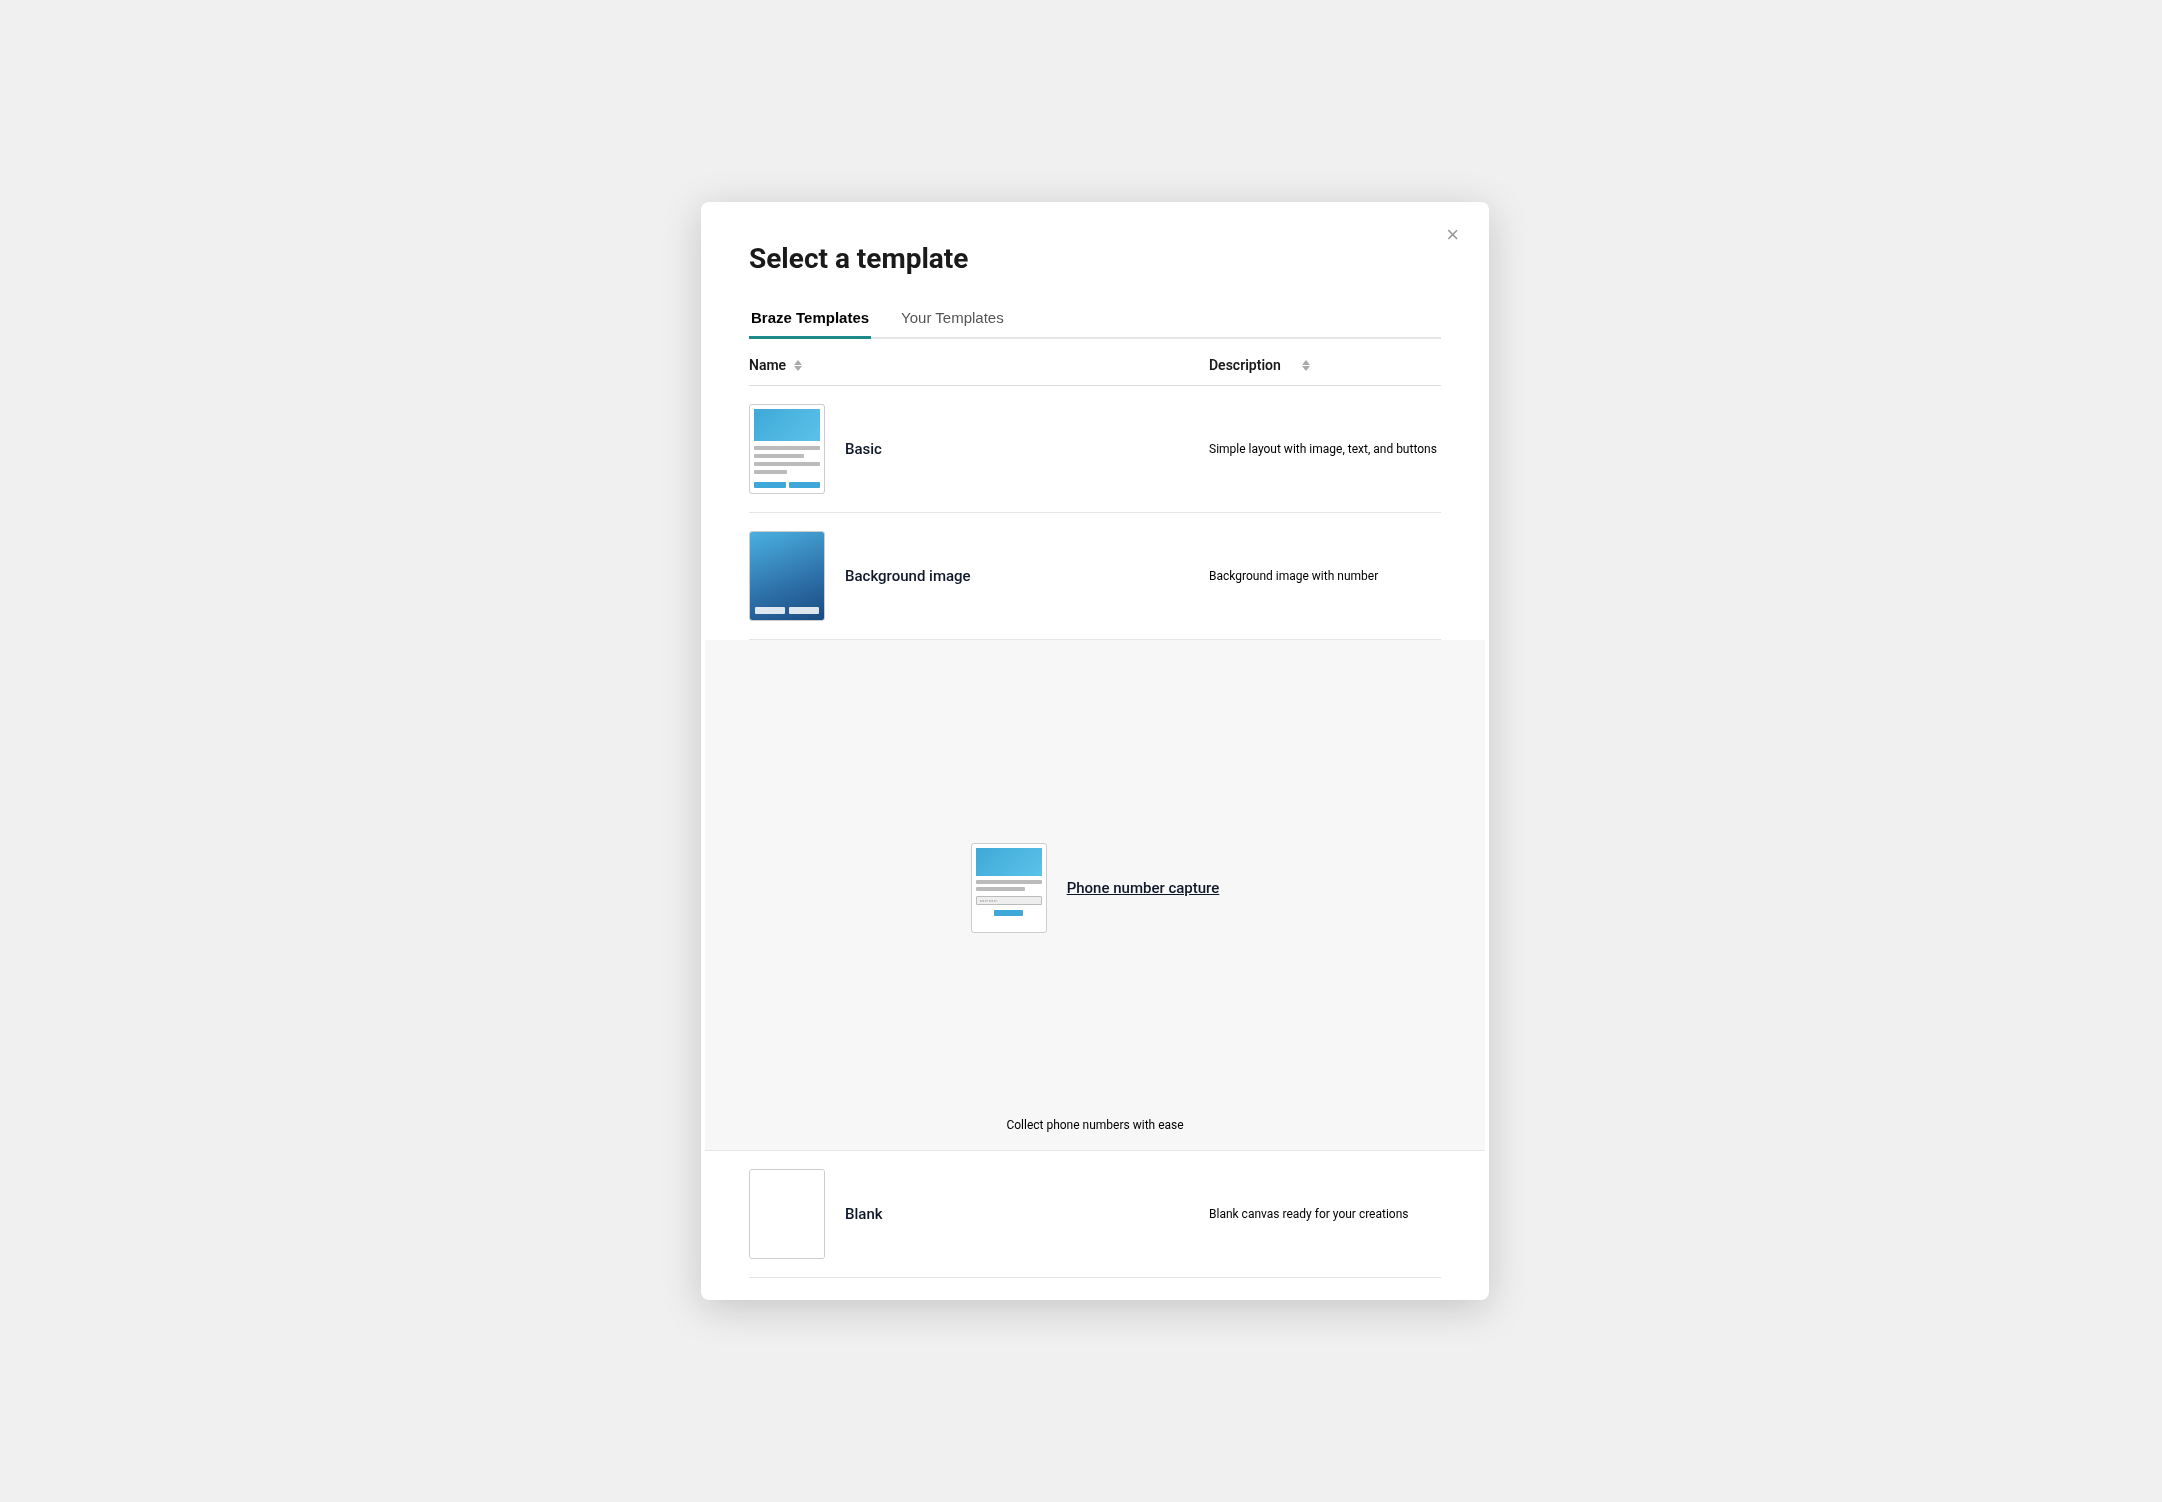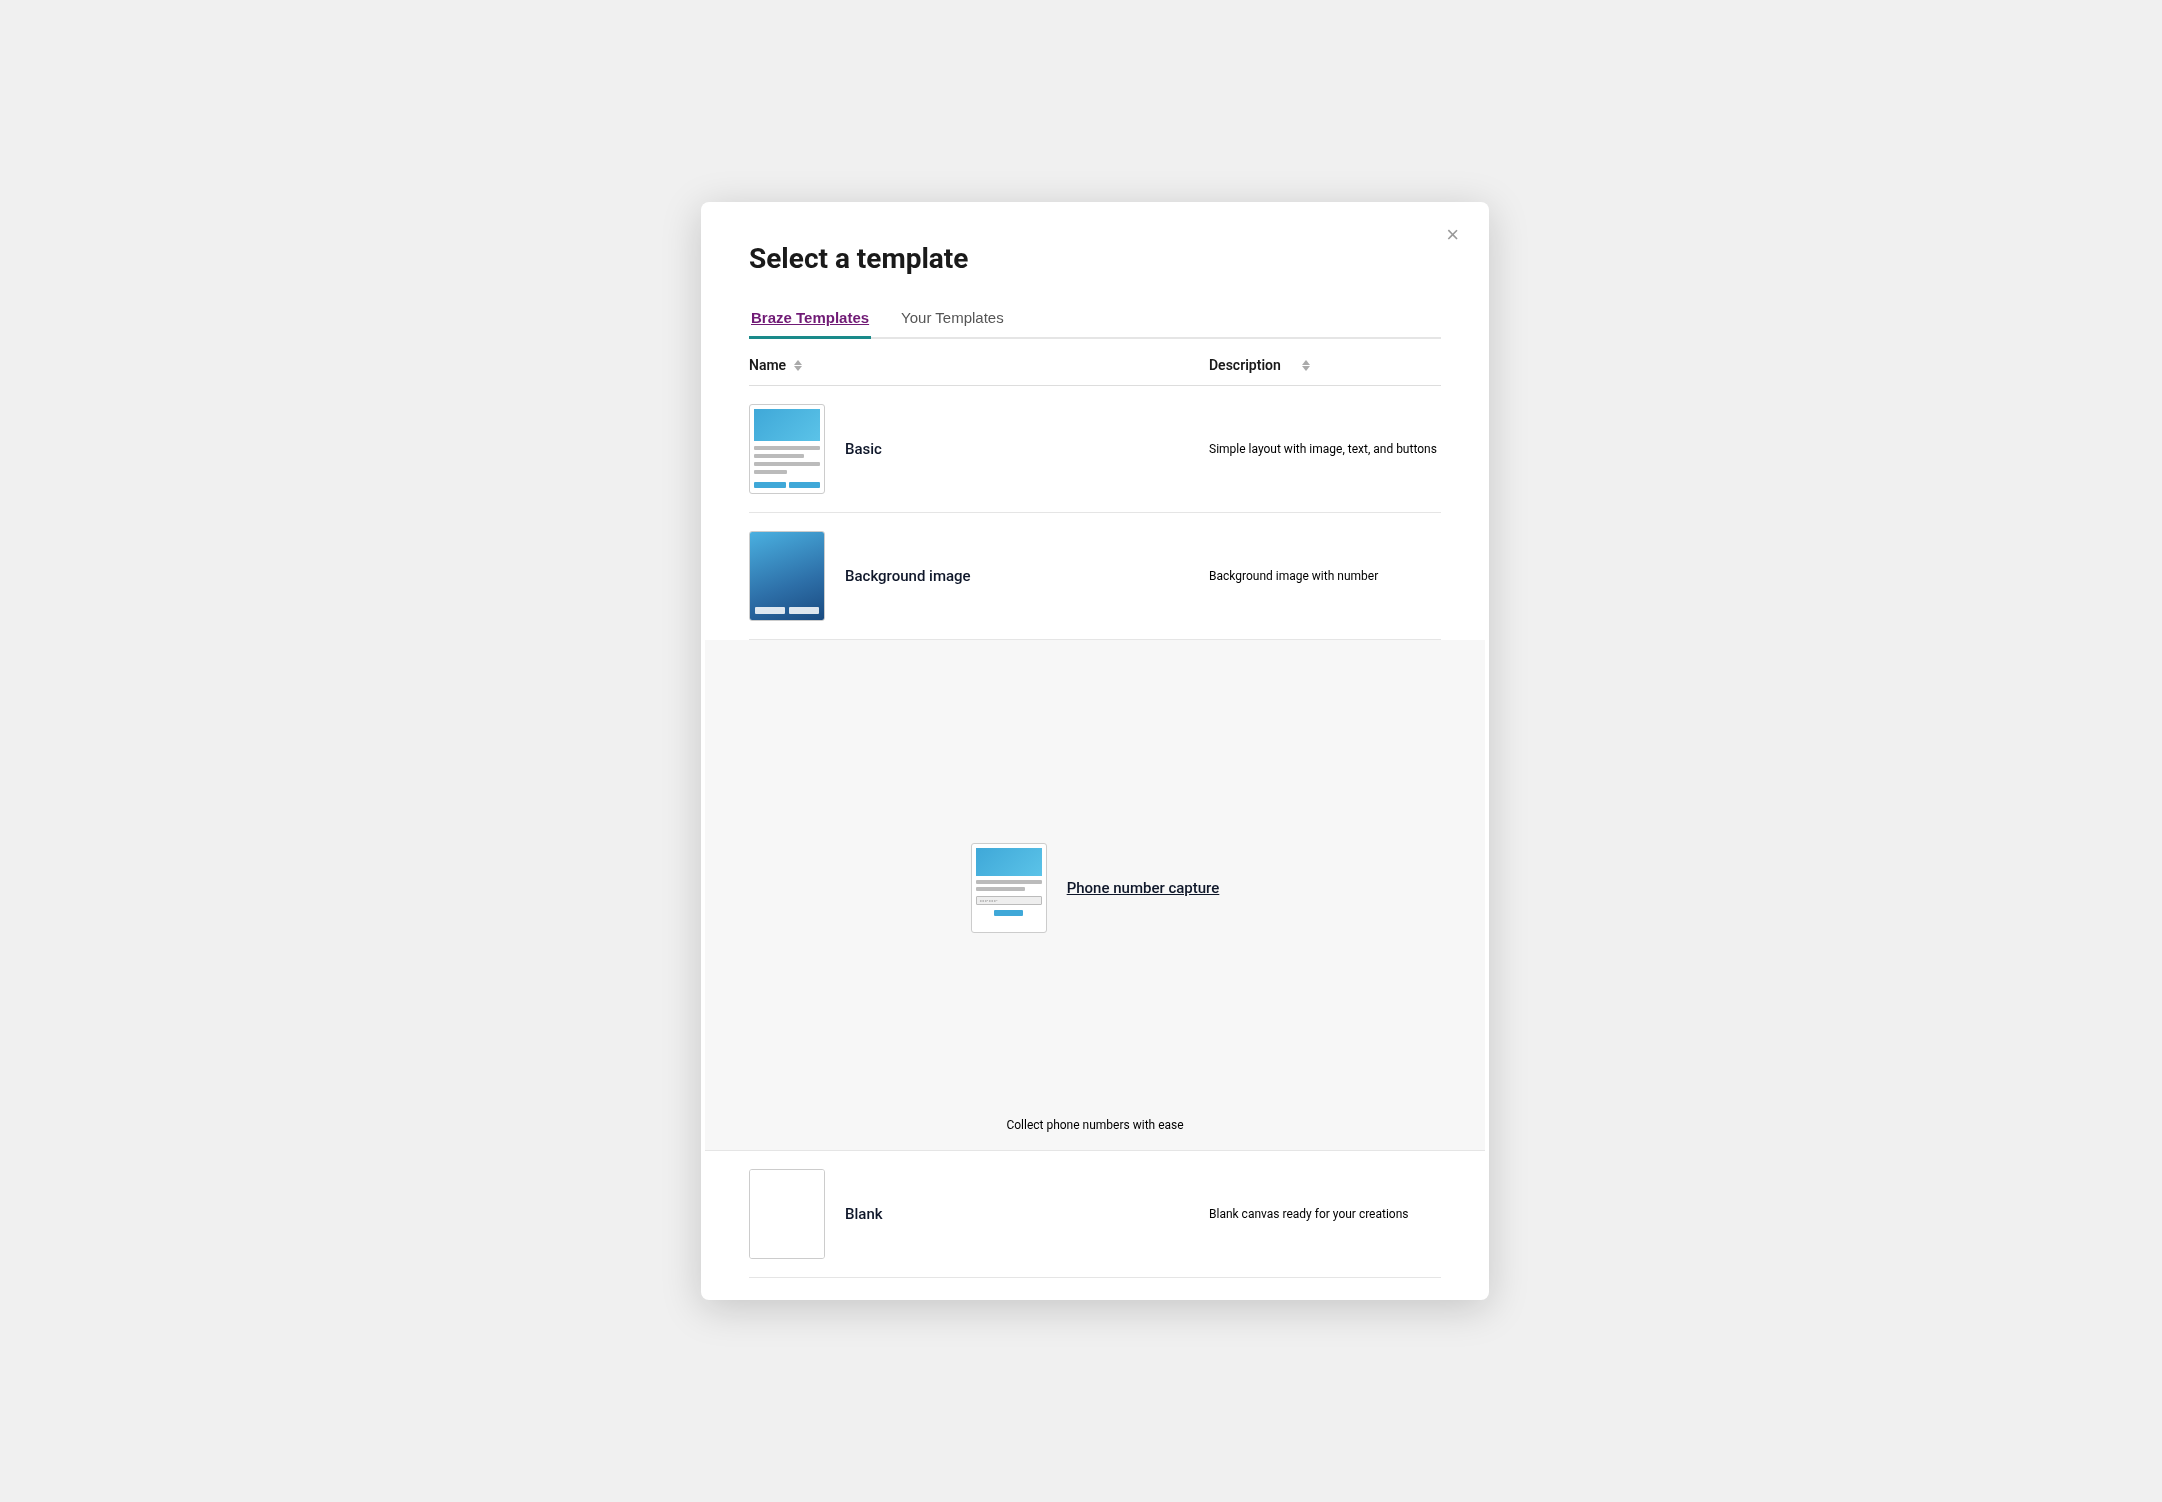--- a/index.html
+++ b/index.html
@@ -67,24 +67,23 @@
       border-bottom: 3px solid transparent;
       margin-bottom: -2px;
       color: #555;
       background: none;
       border-top: none;
       border-left: none;
       border-right: none;
     }
 
     .tab.active {
-      color: #701a75;
+      color: #000000;
       border-bottom: 3px solid #1a8a8a;
       font-weight: 600;
-      text-decoration: underline;
     }
 
     .table-area {
       padding: 0 44px;
     }
 
     .table-header {
       display: flex;
       align-items: flex-end;
       padding: 18px 0 12px 0;

